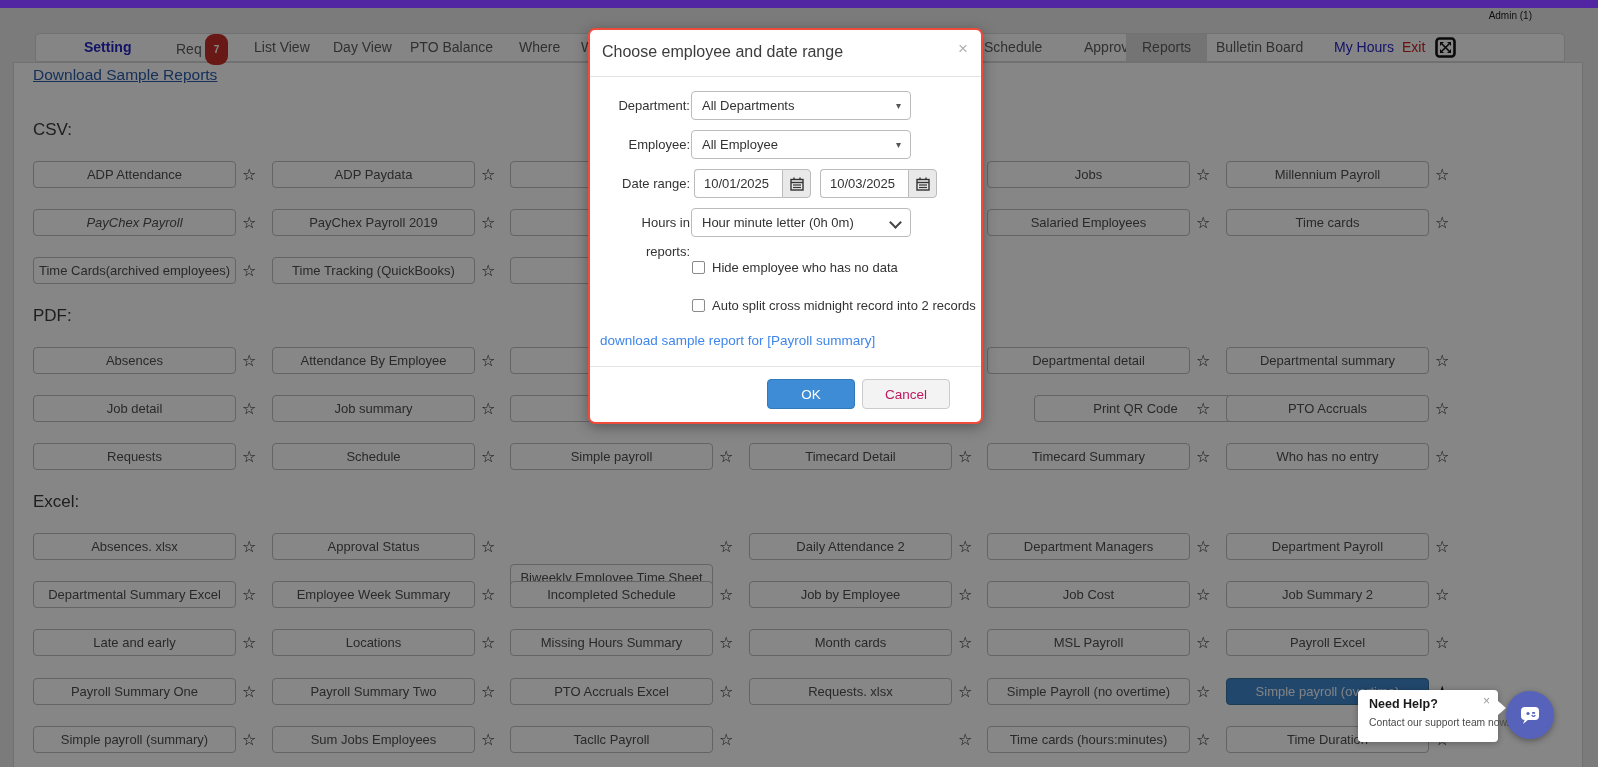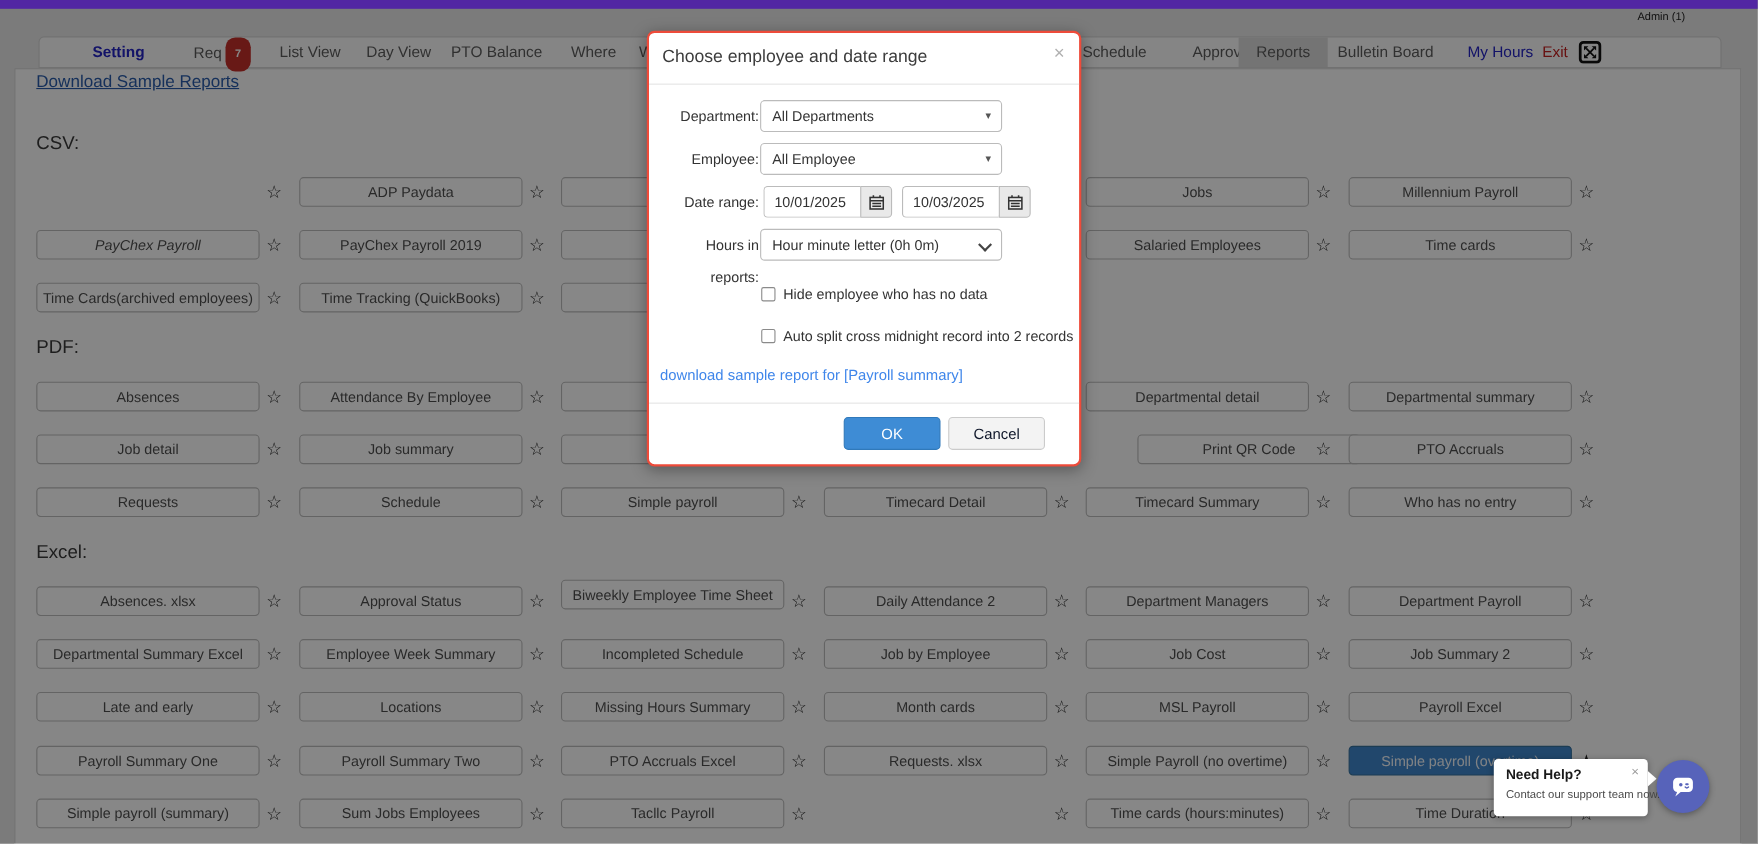--- a/index.html
+++ b/index.html
@@ -74,21 +74,21 @@
     background:#e9e9e9;display:flex;align-items:center;justify-content:center;cursor:pointer;}
   .cb-row{position:absolute;height:16px;display:flex;align-items:center;}
   .cb{width:13px;height:13px;box-sizing:border-box;border:1px solid #8a8a8a;border-radius:2px;background:#fff;
     margin-right:7px;cursor:pointer;}
   .cb-label{font-size:13px;color:#333;}
   .sample-link{position:absolute;left:10px;top:303px;font-size:13.5px;color:#3f86ea;cursor:pointer;}
   .modal-footer-line{position:absolute;left:0;right:0;top:336px;border-top:1px solid #e4e4e4;}
   .m-btn{position:absolute;top:349px;width:88px;height:30px;box-sizing:border-box;border-radius:4px;
     font-size:13.5px;display:flex;align-items:center;justify-content:center;cursor:pointer;}
   .m-ok{left:177px;background:#3e8cd5;border:1px solid #3079ba;color:#fff;}
-  .m-cancel{left:272px;background:#f3f3f3;border:1px solid #cbcbcb;color:#0f172a;}
+  .m-cancel{left:272px;background:#f3f3f3;border:1px solid #cbcbcb;color:#be185d;}
 
   
   .help-popup{position:absolute;left:1358px;top:690px;width:140px;height:52px;background:#fff;border-radius:4px;
     box-shadow:0 1px 6px rgba(0,0,0,0.3);z-index:25;}
   .help-popup::after{content:"";position:absolute;right:-8px;top:11px;border-top:7px solid transparent;
     border-bottom:7px solid transparent;border-left:8px solid #fff;}
   .help-title{position:absolute;left:11px;top:7px;font-size:12.5px;font-weight:bold;color:#1a1a1a;}
   .help-text{position:absolute;left:11px;top:27px;font-size:10.3px;color:#4a4a4a;white-space:nowrap;}
   .help-close{position:absolute;right:8px;top:4px;font-size:12px;color:#9a9a9a;cursor:pointer;}
   .chat-btn{position:absolute;left:1506px;top:691px;width:48px;height:48px;border-radius:50%;
@@ -124,20 +124,21 @@
         <line x1="7" y1="7" x2="14" y2="14" stroke="#111" stroke-width="1.6"></line>
         <line x1="14" y1="7" x2="7" y2="14" stroke="#111" stroke-width="1.6"></line>
       </svg></span>
   </div>
 
 <div class="content-card"></div>
 
 <div class="layer">
   <a class="dl-link">Download Sample Reports</a>
 <div class="section-heading" style="left: 33px; top: 120px;">CSV:</div>
+    <div class="rbtn" style="left: 33px; top: 161px;">ADP Attendance</div>
     <div class="star" style="left: 242px; top: 161px;">☆</div>
     <div class="rbtn" style="left: 272px; top: 161px;">ADP Paydata</div>
     <div class="star" style="left: 481px; top: 161px;">☆</div>
     <div class="rbtn" style="left: 510px; top: 161px;">A</div>
     <div class="star" style="left: 719px; top: 161px;">☆</div>
     <div class="rbtn" style="left: 749px; top: 161px;"></div>
     <div class="star" style="left: 958px; top: 161px;">☆</div>
     <div class="rbtn" style="left: 987px; top: 161px;">Jobs</div>
     <div class="star" style="left: 1196px; top: 161px;">☆</div>
     <div class="rbtn" style="left: 1226px; top: 161px;">Millennium Payroll</div>
@@ -195,21 +196,21 @@
     <div class="star" style="left: 958px; top: 443px;">☆</div>
     <div class="rbtn" style="left: 987px; top: 443px;">Timecard Summary</div>
     <div class="star" style="left: 1196px; top: 443px;">☆</div>
     <div class="rbtn" style="left: 1226px; top: 443px;">Who has no entry</div>
     <div class="star" style="left: 1435px; top: 443px;">☆</div>
     <div class="section-heading" style="left: 33px; top: 492px;">Excel:</div>
     <div class="rbtn" style="left: 33px; top: 533px;">Absences. xlsx</div>
     <div class="star" style="left: 242px; top: 533px;">☆</div>
     <div class="rbtn" style="left: 272px; top: 533px;">Approval Status</div>
     <div class="star" style="left: 481px; top: 533px;">☆</div>
-    <div class="rbtn" style="left: 510px; top: 527px;">Biweekly Employee Time Sheet</div>
+    <div class="rbtn" style="left: 510px; top: 564px;">Biweekly Employee Time Sheet</div>
     <div class="star" style="left: 719px; top: 533px;">☆</div>
     <div class="rbtn" style="left: 749px; top: 533px;">Daily Attendance 2</div>
     <div class="star" style="left: 958px; top: 533px;">☆</div>
     <div class="rbtn" style="left: 987px; top: 533px;">Department Managers</div>
     <div class="star" style="left: 1196px; top: 533px;">☆</div>
     <div class="rbtn" style="left: 1226px; top: 533px;">Department Payroll</div>
     <div class="star" style="left: 1435px; top: 533px;">☆</div>
     <div class="rbtn" style="left: 33px; top: 581px;">Departmental Summary Excel</div>
     <div class="star" style="left: 242px; top: 581px;">☆</div>
     <div class="rbtn" style="left: 272px; top: 581px;">Employee Week Summary</div>

